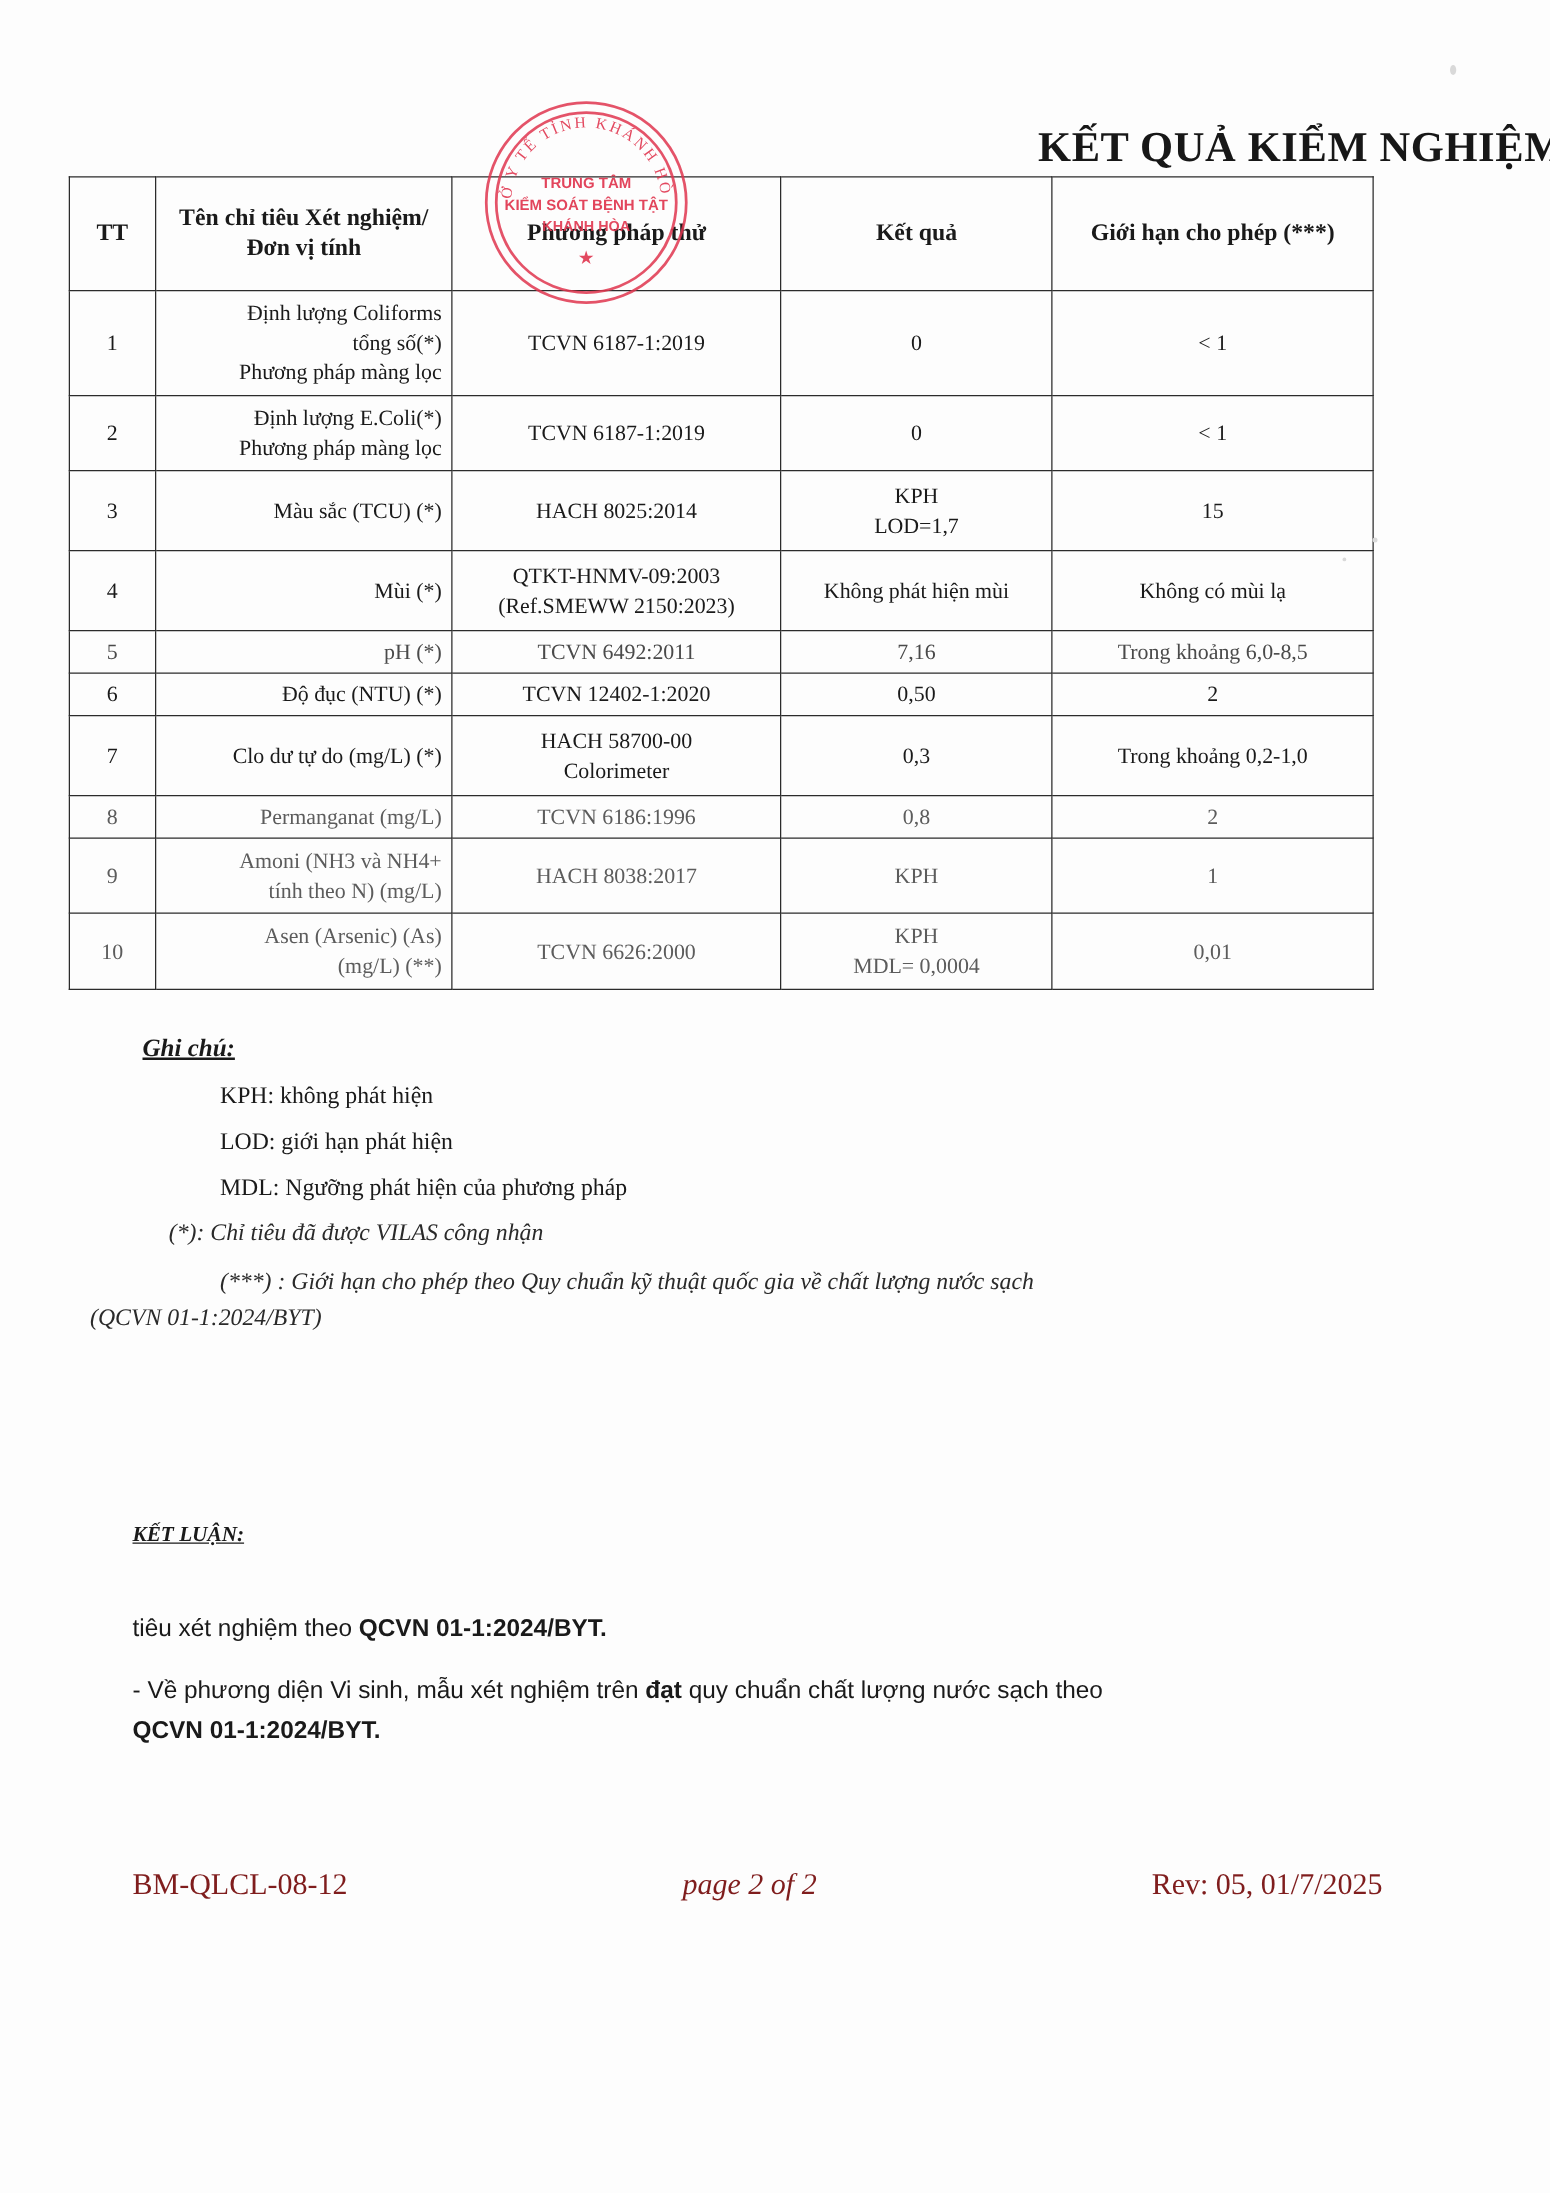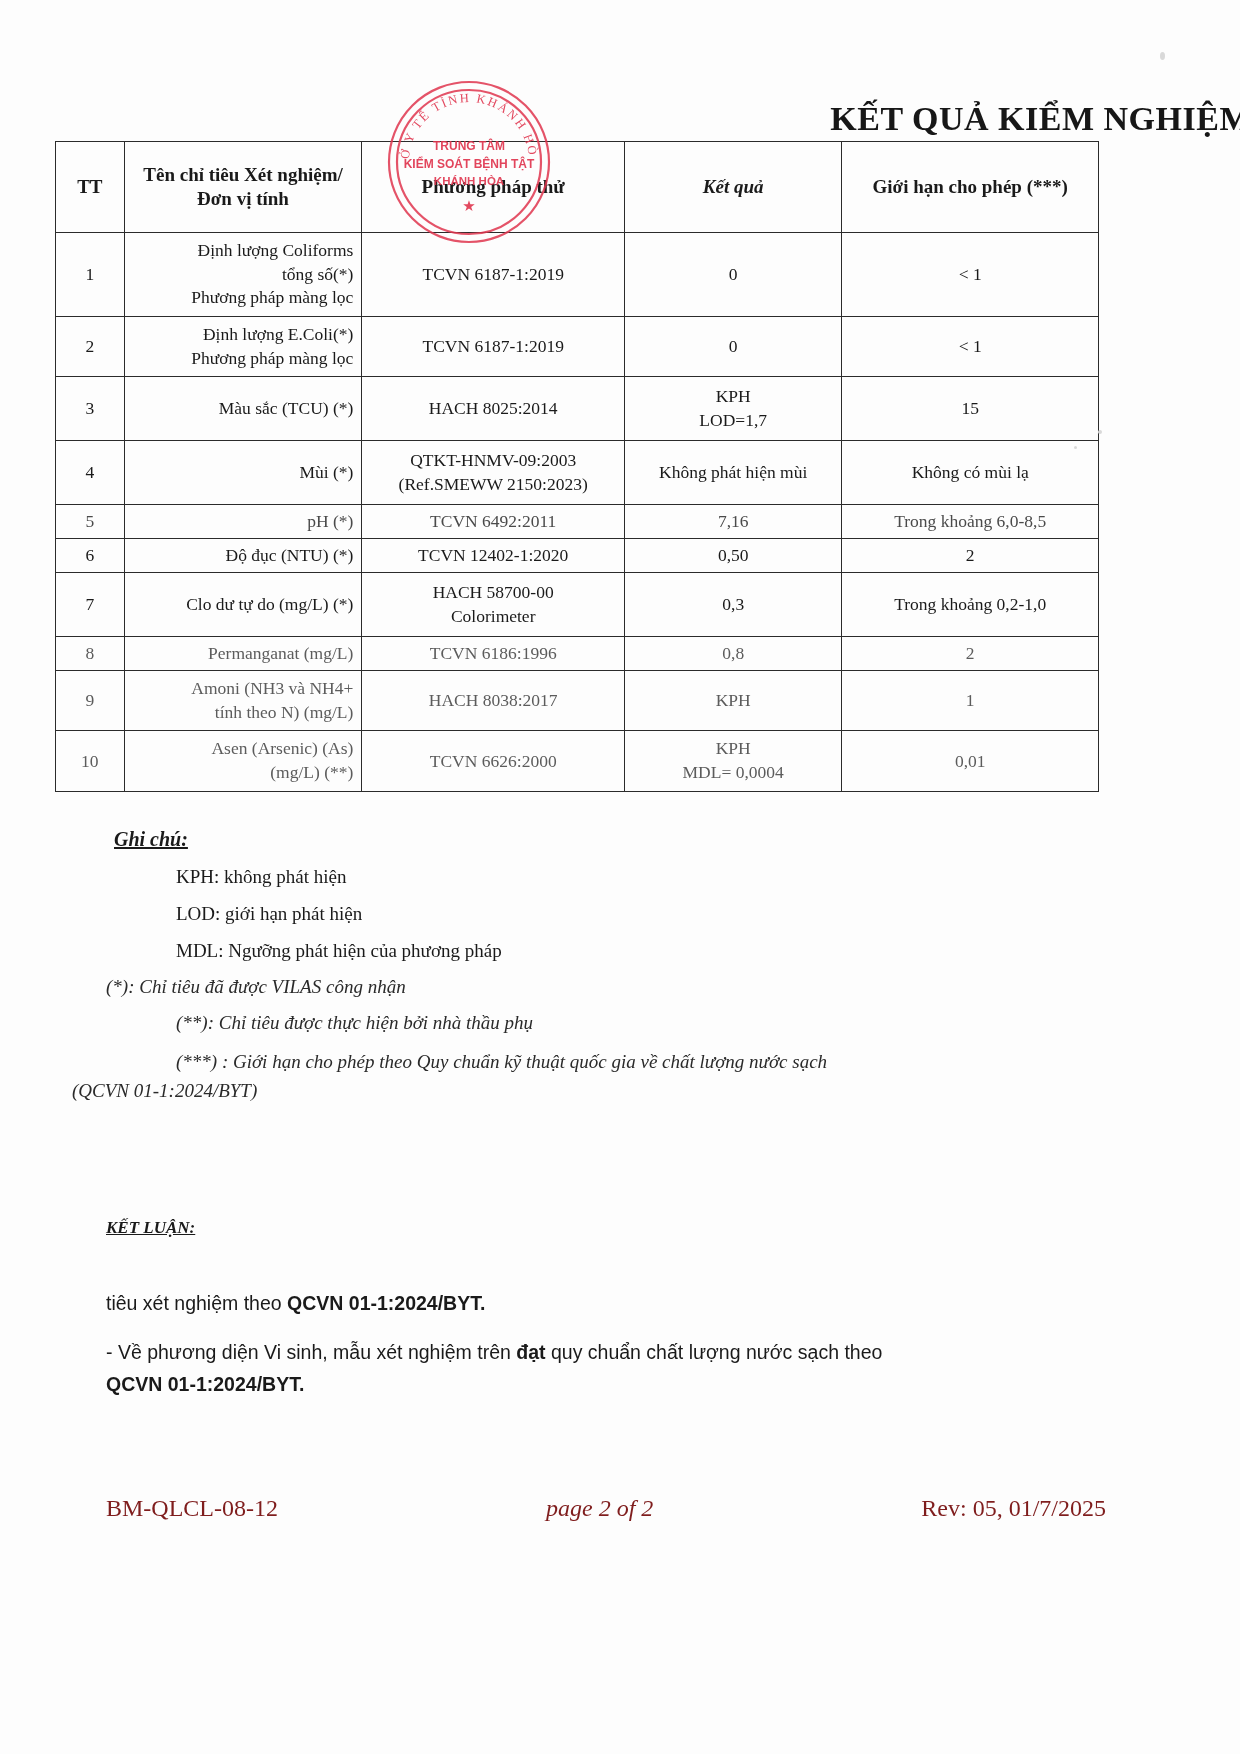--- a/index.html
+++ b/index.html
@@ -62,21 +62,21 @@
   table.results thead th {
     text-align: center;
     font-weight: bold;
     font-size: 19px;
     height: 78px;
     line-height: 1.25;
   }
   .col-tt { width: 54px; text-align: center; }
   .col-name { width: 232px; }
   .col-method { width: 258px; text-align: center; }
-  .col-result { width: 212px; text-align: center; font-style: italic; }
+  .col-result { width: 212px; text-align: center; }
   .col-limit { width: 256px; text-align: center; }
 
   td.c { text-align: center; }
   td.l { text-align: right; }
   .row-h1 { height: 64px; }
   .two-line { line-height: 1.35; }
 
   
   .faded { color: #4a4a4a; }
   .faded2 { color: #5c5c5c; }
@@ -95,21 +95,21 @@
     font-style: italic;
     text-decoration: underline;
     font-size: 20px;
   }
   .note-line {
     margin-top: 15px;
     margin-left: 140px;
   }
   .note-italic {
     margin-top: 14px;
-    margin-left: 70px;
+    margin-left: 99px;
     font-style: italic;
     color: #2a2a2a;
   }
   .note-italic.ind2 { margin-left: 140px; }
   .note-italic.wide { margin-left: 140px; width: 920px; line-height: 1.5; }
   .note-italic .hang { display: block; margin-left: -104px; }
 
   
   .concl {
     position: absolute;
@@ -298,21 +298,20 @@
       </tbody>
     </table>
   </div>
 
   <div class="notes">
     <div class="notes-title">Ghi chú:</div>
     <div class="note-line">KPH: không phát hiện</div>
     <div class="note-line">LOD: giới hạn phát hiện</div>
     <div class="note-line">MDL: Ngưỡng phát hiện của phương pháp</div>
     <div class="note-italic">(*):  Chỉ tiêu đã được VILAS công nhận</div>
-    <div class="note-italic ind2">(**): Chỉ tiêu được thực hiện bởi nhà thầu phụ</div>
     <div class="note-italic wide">
       <span>(***) : Giới hạn cho phép theo Quy chuẩn kỹ thuật quốc gia về chất lượng nước sạch</span>
       <span class="hang">(QCVN 01-1:2024/BYT)</span>
     </div>
   </div>
 
   <div class="concl">
     <div class="concl-title">KẾT LUẬN:</div>
     <p>
       <br>

